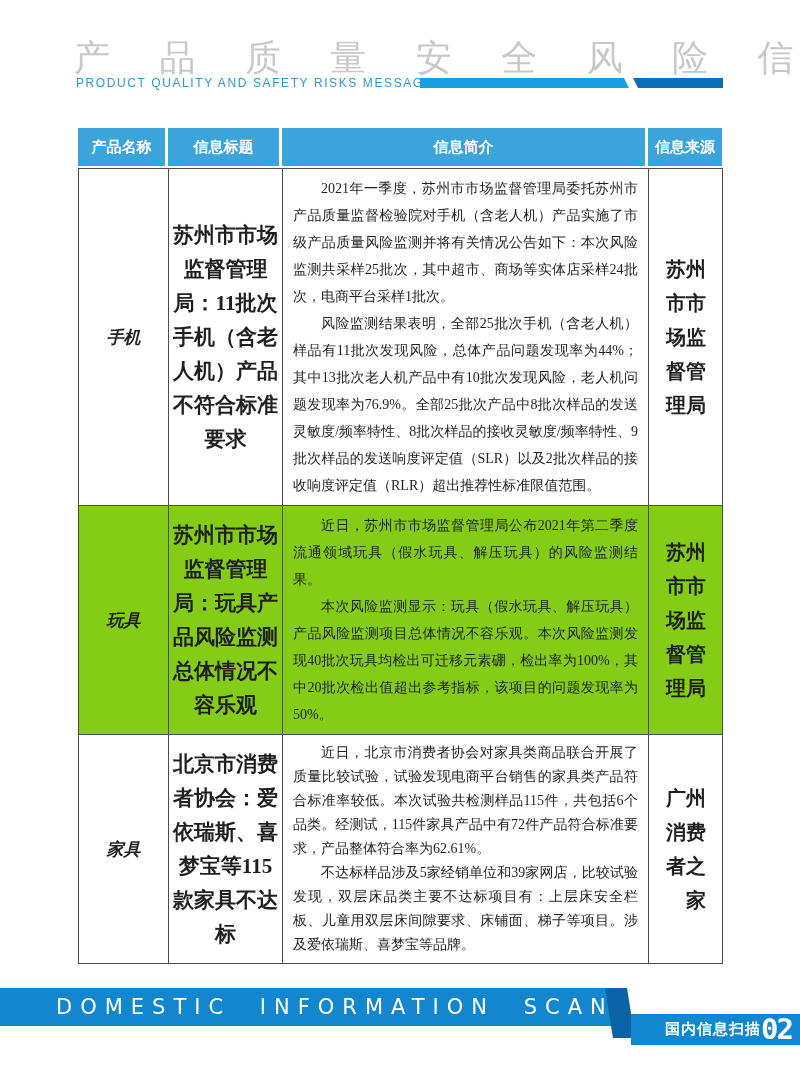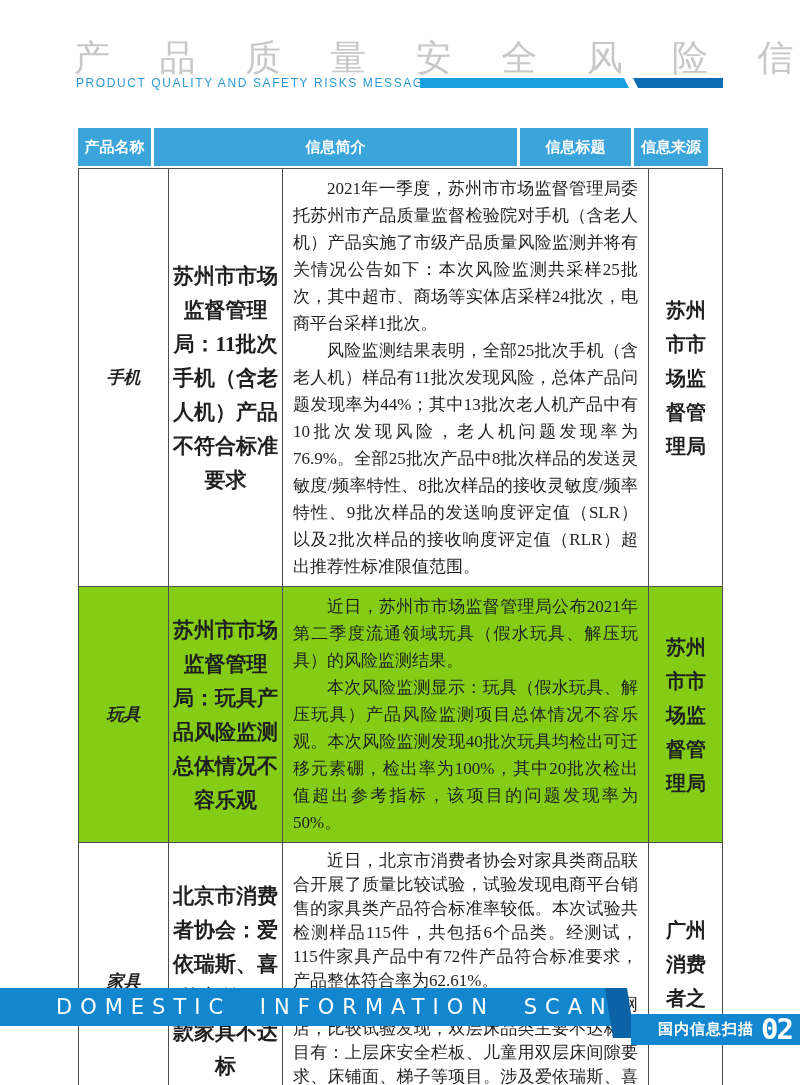--- a/index.html
+++ b/index.html
@@ -32,33 +32,33 @@
   }
   
   .tbl { position:absolute; left:78px; top:128px; width:644px; }
   .thead { display:flex; height:38px; margin-bottom:2px; }
   .th {
     background:#3ba4db; color:#ffffff; font-weight:bold; font-size:15px;
     display:flex; align-items:center; justify-content:center;
     border-right:3px solid #ffffff;
   }
   .th:last-child { border-right:none; }
-  .th.c1 { width:76px; } .th.c2 { width:114px; } .th.c3 { width:366px; } .th.c4 { width:74px; }
+  .th.c1 { width:90px; } .th.c2 { width:114px; } .th.c3 { width:366px; } .th.c4 { width:74px; }
   table.body { border-collapse:collapse; table-layout:fixed; width:644px; }
   table.body td {
     border:1px solid #4d4d4d; vertical-align:middle;
     color:#1f1f1f;
     font-family:"Liberation Serif","DejaVu Serif",serif;
   }
   col.c1 { width:90px; } col.c2 { width:114px; } col.c3 { width:366px; } col.c4 { width:74px; }
   tr.hl td { background:#84cc16; }
   td.product { text-align:center; font-weight:bold; font-size:17px;font-style:italic; }
   td.title   { text-align:center; font-weight:bold; font-size:21px; line-height:34px; padding:2px; }
   td.source  { text-align:right; font-weight:600; font-size:20px; line-height:34px; padding:16px; }
-  td.intro   { vertical-align:middle; padding:6px 10px; font-size:17px; }
+  td.intro   { vertical-align:middle; padding:6px 10px; font-size:14px; }
   td.intro p { text-indent:2em; text-align:justify; margin:0; }
   tr.r1 { height:320px; } tr.r1 td.intro p { line-height:27px; }
   tr.r2 { height:201px; } tr.r2 td.intro p { line-height:27px; }
   tr.r3 { height:224px; } tr.r3 td.intro p { line-height:24px; }
   
   .footer-banner {
     position:absolute; left:0; top:988px; width:630px; height:38px;
     background:#1287cf;
     clip-path:polygon(0 0, 612px 0, 100% 100%, 0 100%);
     color:#ffffff; font-size:21px; letter-spacing:8px; word-spacing:14px;
@@ -66,21 +66,21 @@
     font-family:"DejaVu Sans","Liberation Sans",sans-serif;
   }
   .footer-fold {
     position:absolute; left:609px; top:988px; width:22px; height:50px;
     background:#0b63a5; transform:skewX(9deg);
   }
   .footer-right {
     position:absolute; left:631px; top:1014px; width:169px; height:31px;
     background:#1287cf; color:#ffffff;
     display:flex; align-items:center; justify-content:flex-end;
-    gap:7px; padding-right:8px;
+    padding-right:8px;
   }
   .footer-right .cn { font-size:15px; font-weight:bold; letter-spacing:1px; }
   .footer-right .num {
     font-size:29px; font-weight:bold; line-height:29px;
     font-family:"DejaVu Sans Mono","Liberation Mono",monospace;
     transform:scaleY(0.95); letter-spacing:-2px;
   }
 </style>
 </head>
 <body>
@@ -88,22 +88,22 @@
 <div class="page">
 
   <div class="title-cn">产 品 质 量 安 全 风 险 信 息 摘 要</div>
   <div class="title-en">PRODUCT QUALITY AND SAFETY RISKS MESSAGE DIGEST</div>
   <div class="bar-light"></div>
   <div class="bar-dark"></div>
 
   <div class="tbl">
     <div class="thead">
       <div class="th c1">产品名称</div>
+      <div class="th c2">信息标题</div>
       <div class="th c3">信息简介</div>
-      <div class="th c2">信息标题</div>
       <div class="th c4">信息来源</div>
     </div>
     <table class="body">
       <colgroup>
           <col class="c1">
           <col class="c2">
           <col class="c3">
           <col class="c4">
         </colgroup>
       <tbody>

